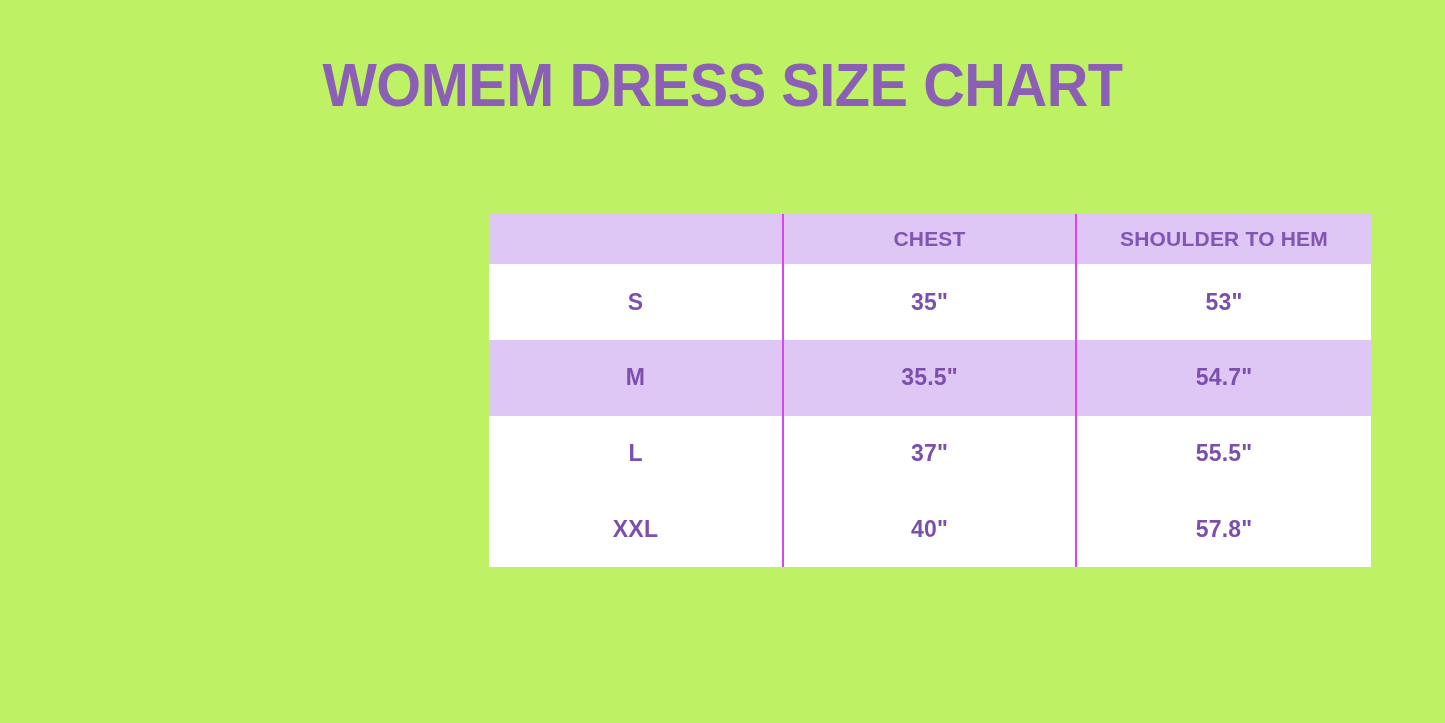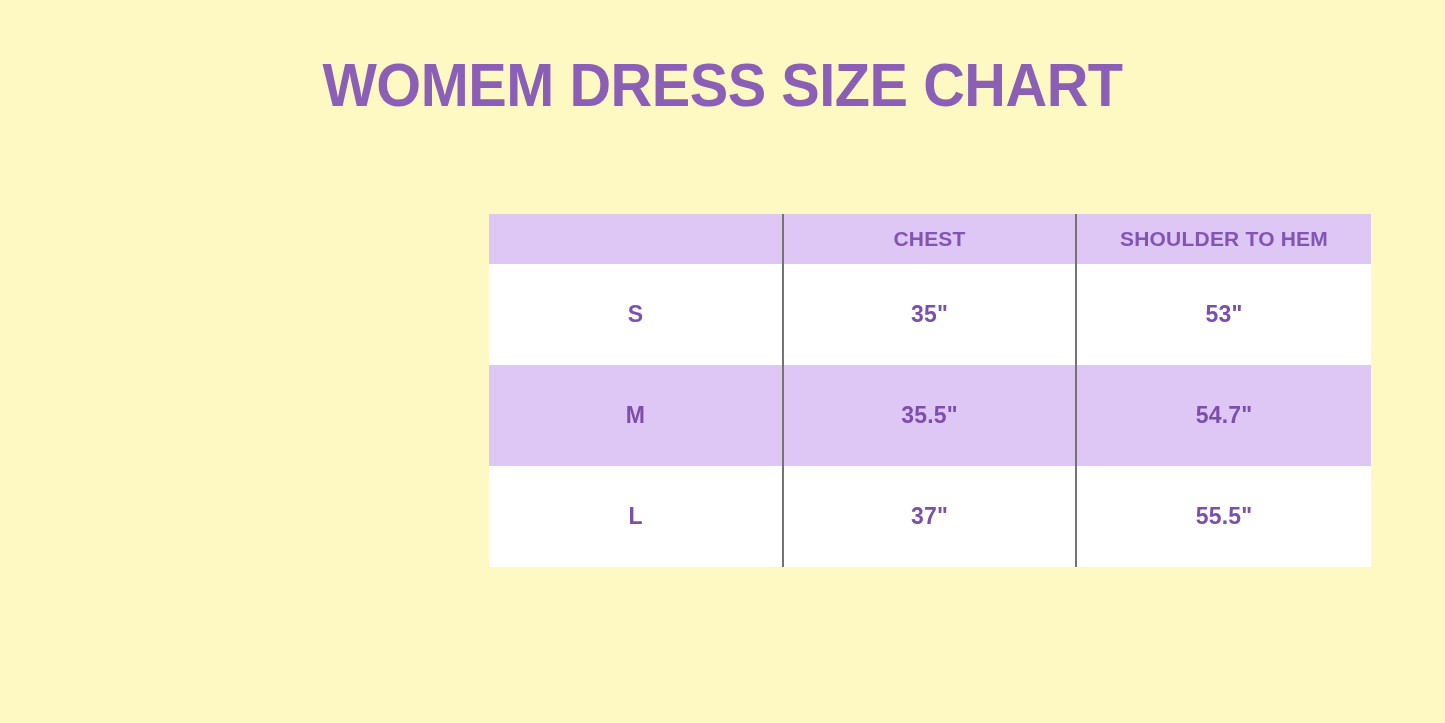--- a/index.html
+++ b/index.html
@@ -11,21 +11,21 @@
     height: 723px;
     background: #ffffff;
     font-family: "Liberation Sans", sans-serif;
     overflow: hidden;
     position: relative;
   }
 
   .page {
     position: absolute;
     inset: 0;
-    background: #fef9c3;
+    background: #bef264;
   }
 
   .chart-title {
     position: absolute;
     left: 0;
     top: 52px;
     width: 1445px;
     text-align: center;
     font-family: "Liberation Sans", sans-serif;
     font-size: 62px;
@@ -81,21 +81,21 @@
   }
 
   table.size-table td {
     font-size: 23px;
     letter-spacing: 0.2px;
   }
 
   
   table.size-table th.col-div,
   table.size-table td.col-div {
-    border-left: 2px solid #737373;
+    border-left: 2px solid #d946ef;
   }
 
   tr.row-shaded th,
   tr.row-shaded td {
     background: #DEC6F5;
   }
 
   tr.row-plain th,
   tr.row-plain td {
     background: #ffffff;
@@ -135,17 +135,22 @@
         <tr class="row-shaded">
           <td>M</td>
           <td class="col-div">35.5"</td>
           <td class="col-div">54.7"</td>
         </tr>
         <tr class="row-plain">
           <td>L</td>
           <td class="col-div">37"</td>
           <td class="col-div">55.5"</td>
         </tr>
+        <tr class="row-plain">
+          <td>XXL</td>
+          <td class="col-div">40"</td>
+          <td class="col-div">57.8"</td>
+        </tr>
       </tbody>
     </table>
   </div>
 
 </div>
 
 </body></html>

